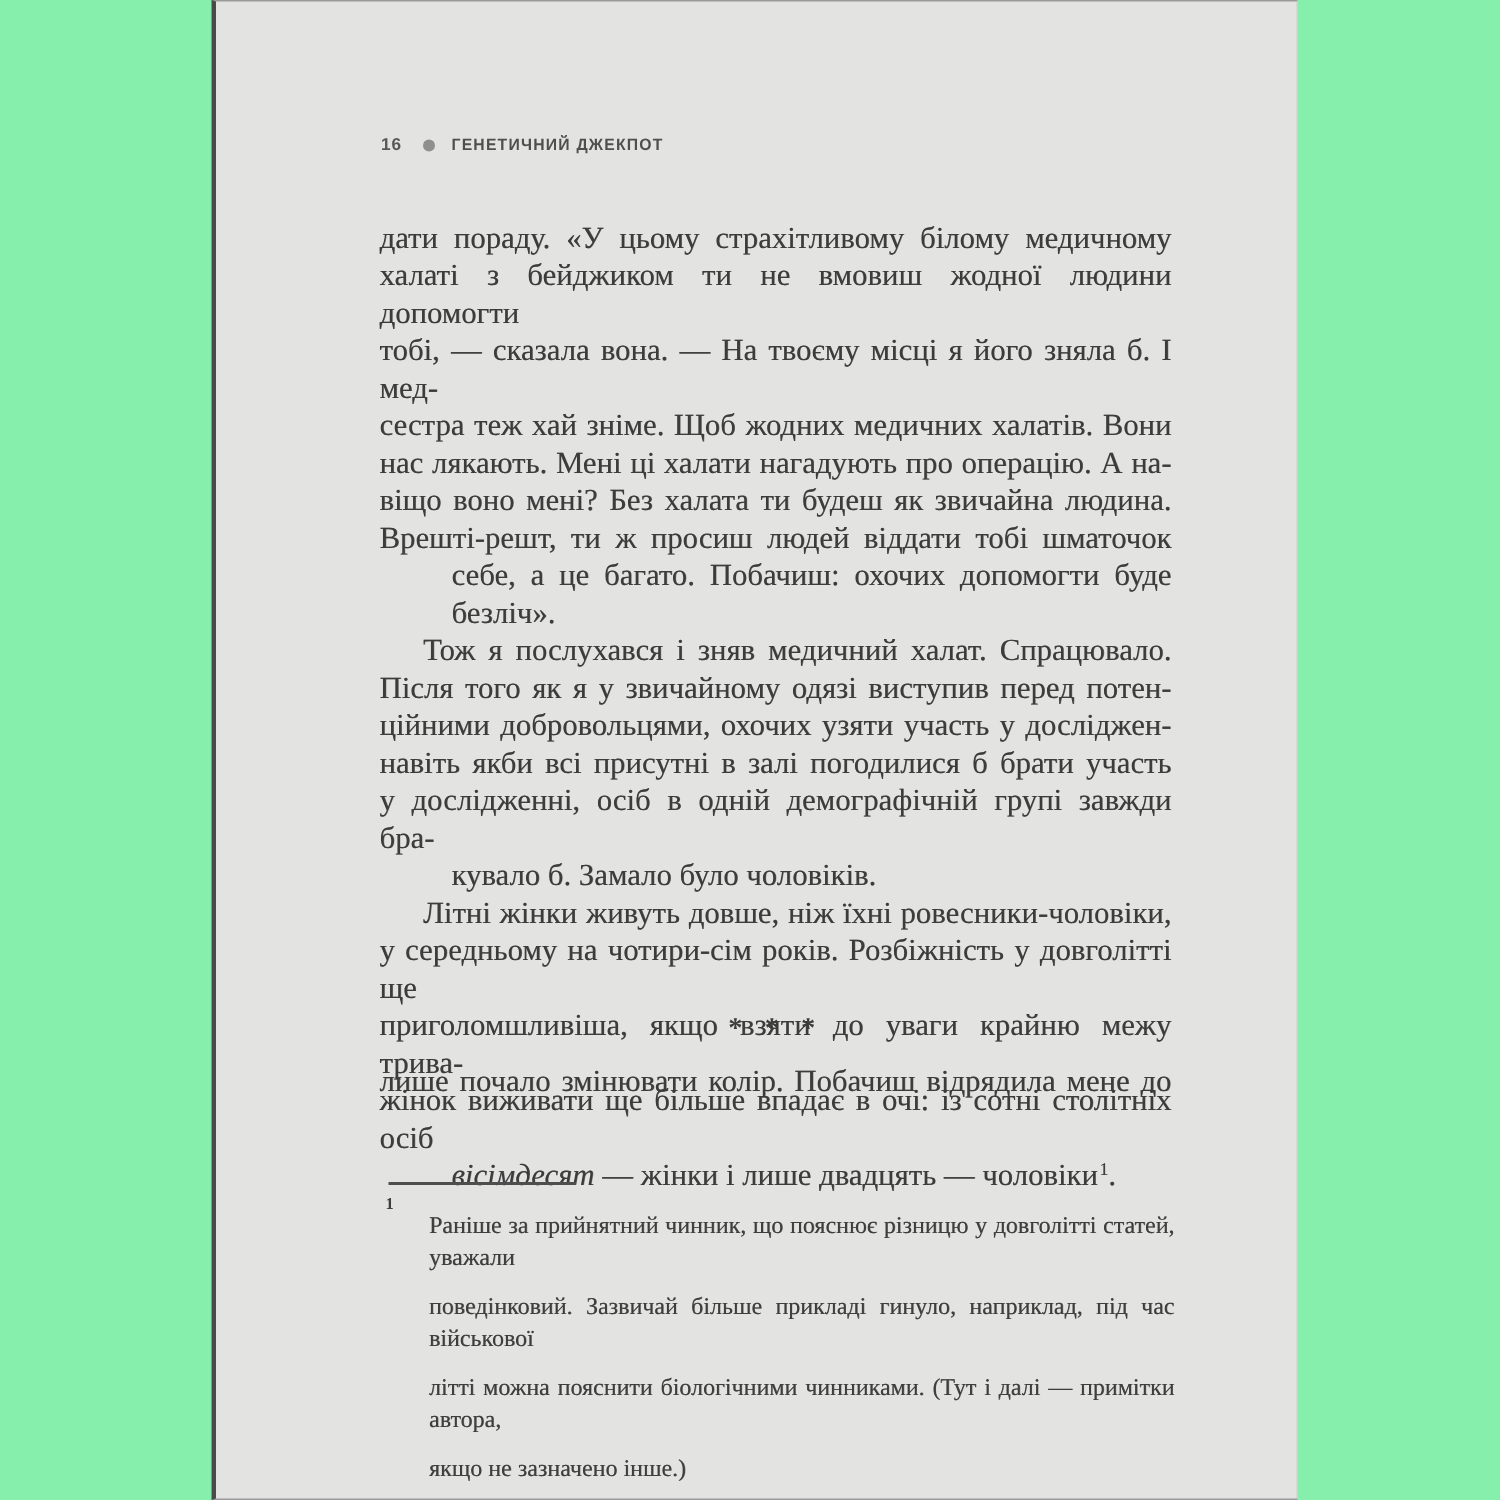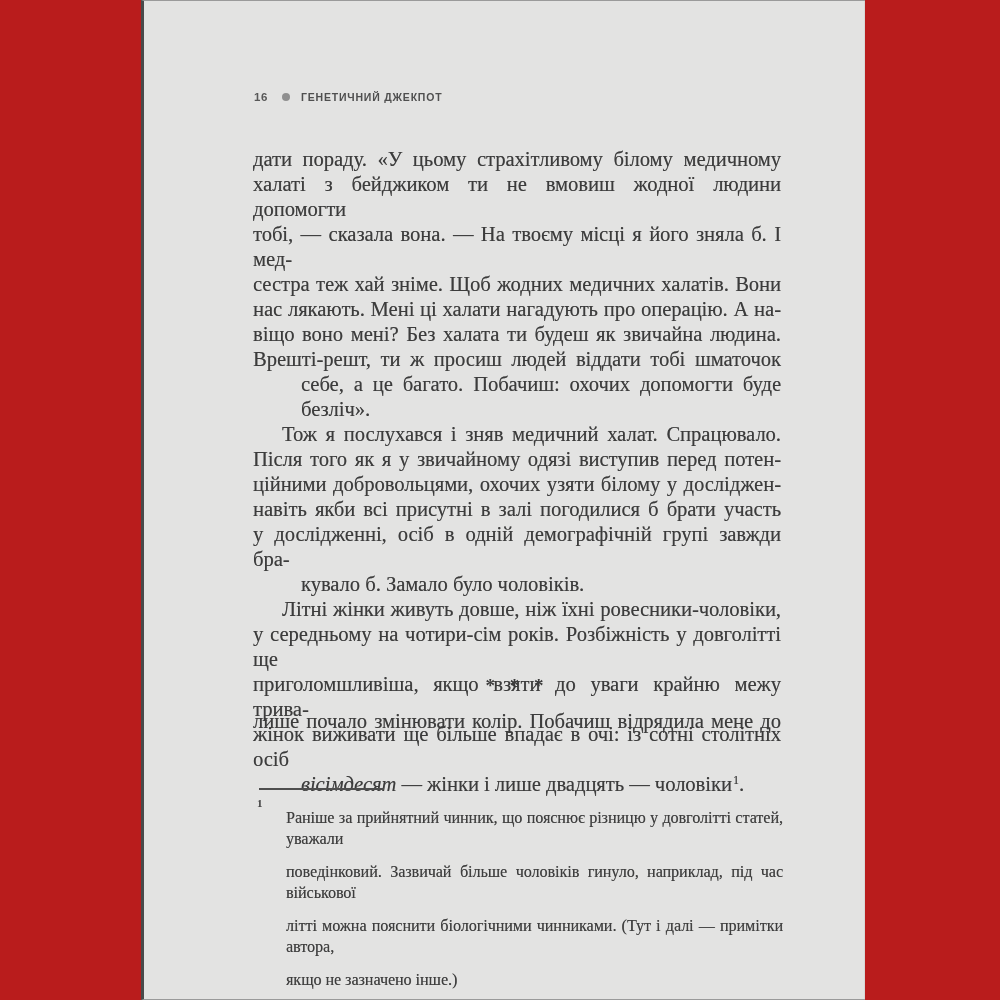--- a/index.html
+++ b/index.html
@@ -2,21 +2,21 @@
 <html><head>
 <meta charset="utf-8">
 <style>
   * { margin: 0; padding: 0; box-sizing: border-box; }
   html, body {
     width: 1000px; height: 1000px;
     background: #ffffff;
     font-family: "Liberation Serif", serif;
     overflow: hidden;
   }
-  .stage { position: relative; width: 1000px; height: 1000px; background: #b91c1c; }
+  .stage { position: relative; width: 1000px; height: 1000px; background: #86efac; }
 
   .page {
     position: absolute;
     left: 141px; top: 0; width: 724px; height: 1000px;
     background: #e3e3e2;
     border-left: 3px solid #4a4a4a;
     border-top: 1px solid #9a9a9a;
     border-bottom: 1px solid #9a9a9a;
     box-shadow: inset -1px 0 0 rgba(0,0,0,0.05);
   }
@@ -108,40 +108,40 @@
         <div class="tl">дати пораду. «У цьому страхітливому білому медичному</div>
         <div class="tl">халаті з бейджиком ти не вмовиш жодної людини допомогти</div>
         <div class="tl">тобі, — сказала вона. — На твоєму місці я його зняла б. І мед-</div>
         <div class="tl">сестра теж хай зніме. Щоб жодних медичних халатів. Вони</div>
         <div class="tl">нас лякають. Мені ці халати нагадують про операцію. А на-</div>
         <div class="tl">віщо воно мені? Без халата ти будеш як звичайна людина.</div>
         <div class="tl">Врешті-решт, ти ж просиш людей віддати тобі шматочок</div>
         <div class="tl last">себе, а це багато. Побачиш: охочих допомогти буде безліч».</div>
         <div class="tl ind">Тож я послухався і зняв медичний халат. Спрацювало.</div>
         <div class="tl">Після того як я у звичайному одязі виступив перед потен-</div>
-        <div class="tl">ційними добровольцями, охочих узяти білому у досліджен-</div>
+        <div class="tl">ційними добровольцями, охочих узяти участь у досліджен-</div>
         <div class="tl">навіть якби всі присутні в залі погодилися б брати участь</div>
         <div class="tl">у дослідженні, осіб в одній демографічній групі завжди бра-</div>
         <div class="tl last">кувало б. Замало було чоловіків.</div>
         <div class="tl ind">Літні жінки живуть довше, ніж їхні ровесники-чоловіки,</div>
         <div class="tl">у середньому на чотири-сім років. Розбіжність у довголітті ще</div>
         <div class="tl">приголомшливіша, якщо взяти до уваги крайню межу трива-</div>
         <div class="tl">жінок виживати ще більше впадає в очі: із сотні столітніх осіб</div>
         <div class="tl last"><i>вісімдесят</i><span> — жінки і лише двадцять — чоловіки</span><sup>1</sup><span>.</span></div>
       </div>
 
     <div class="separator">* * *</div>
 
     <div class="body-block" id="closing-lines">
         <div class="tl">лише почало змінювати колір. Побачиш відрядила мене до</div>
       </div>
 
     <div class="footnote-divider"></div>
     <sup class="footnote-marker">1</sup>
     <div class="footnote-block" id="footnote-lines">
         <div class="fn">Раніше за прийнятний чинник, що пояснює різницю у довголітті статей, уважали</div>
-        <div class="fn">поведінковий. Зазвичай більше чоловіків гинуло, наприклад, під час військової</div>
+        <div class="fn">поведінковий. Зазвичай більше прикладі гинуло, наприклад, під час військової</div>
         <div class="fn">літті можна пояснити біологічними чинниками. (Тут і далі — примітки автора,</div>
         <div class="fn last">якщо не зазначено інше.)</div>
       </div>
 
   </div>
 </div>
 
 </body></html>

